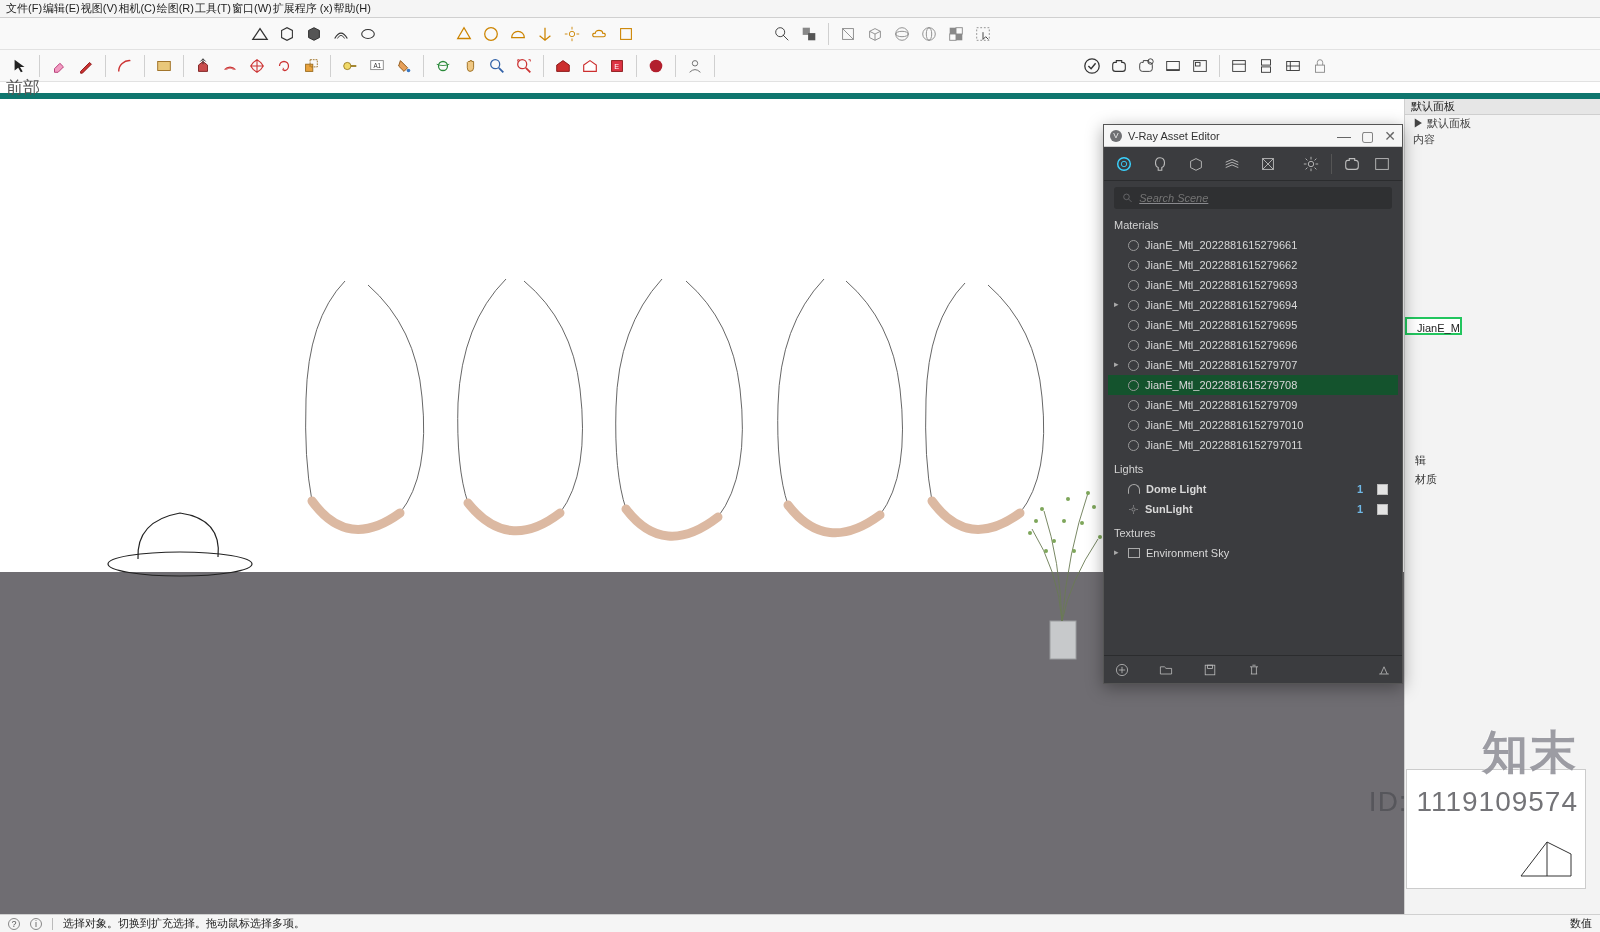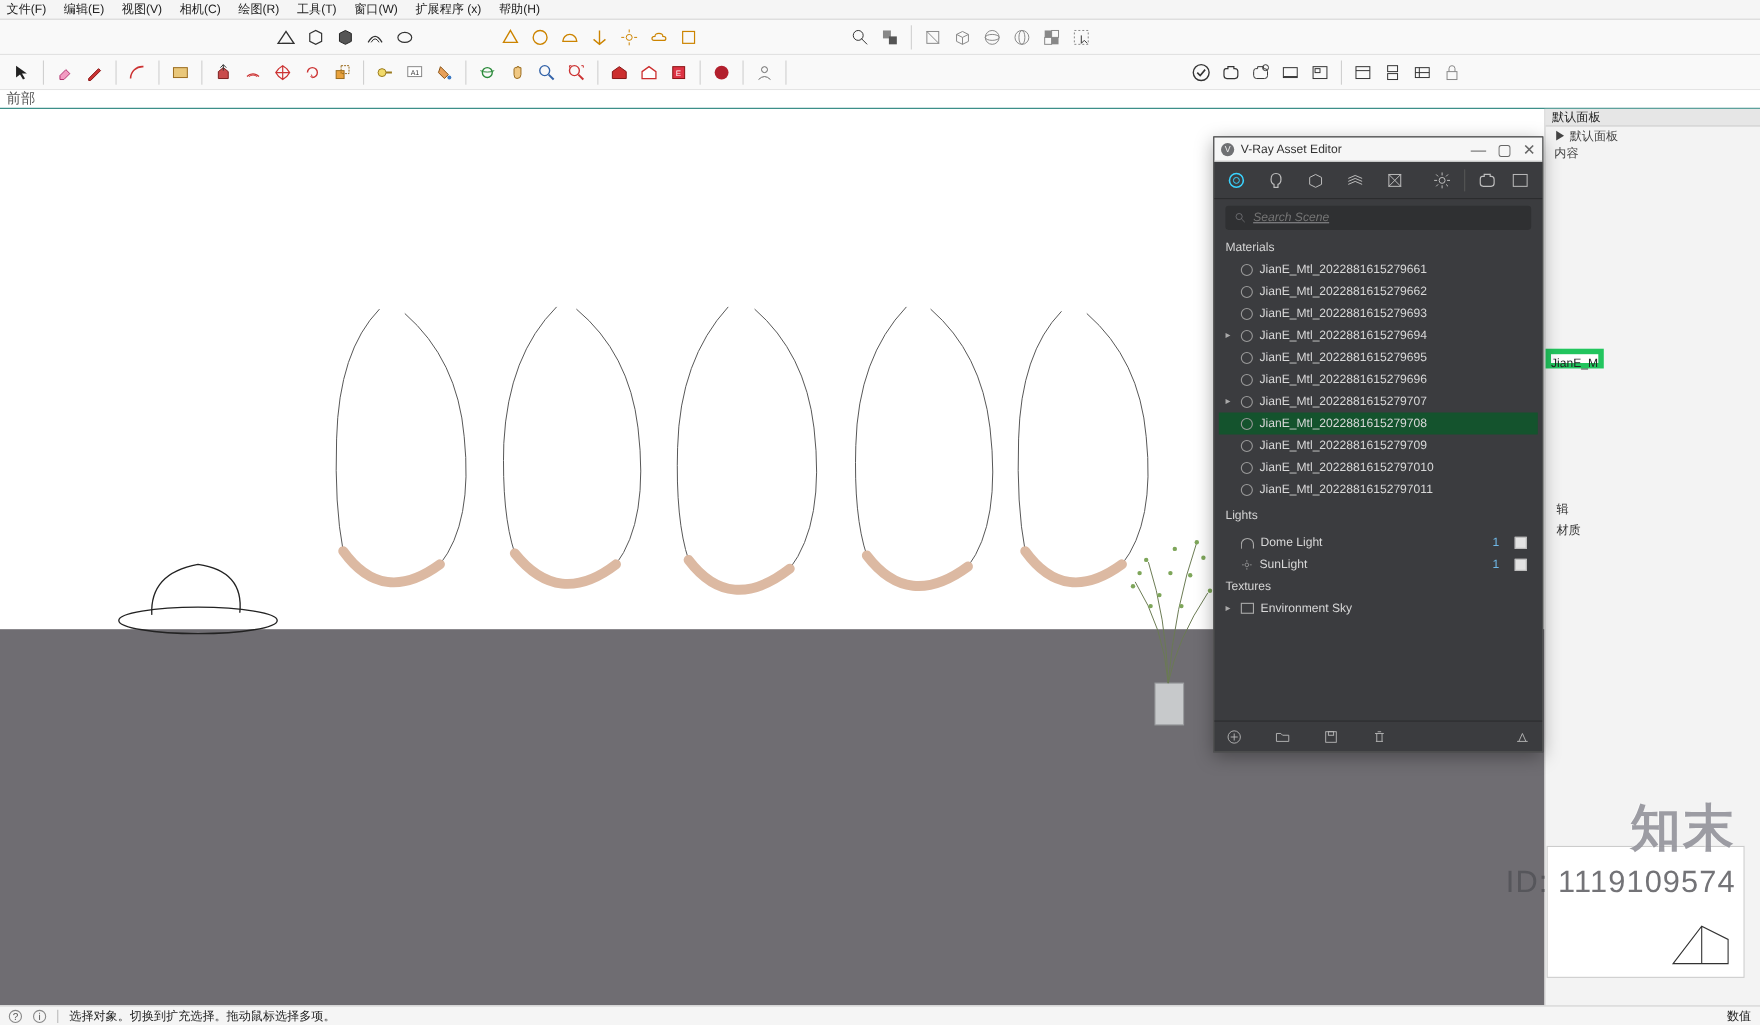--- a/index.html
+++ b/index.html
@@ -1,36 +1,36 @@
 <!DOCTYPE html>
 <html><head>
 <meta charset="utf-8">
 <style>
   * { box-sizing: border-box; margin: 0; padding: 0; }
   html, body { width: 1600px; height: 932px; font-family: "Microsoft YaHei", Arial, sans-serif; font-size: 12px; overflow: hidden; background: #fff; color: #222; }
-  .menubar { height: 18px; display: flex; align-items: center; gap: 16px; padding-left: 6px; background: #f5f5f5; border-bottom: 1px solid #d0d0d0; }
+  .menubar { height: 18px; display: flex; align-items: center; gap: 1px; padding-left: 6px; background: #f5f5f5; border-bottom: 1px solid #d0d0d0; }
   .menubar span { cursor: default; font-size: 11px; color: #222; }
   .toolbar-row { height: 32px; display: flex; align-items: center; gap: 4px; padding: 0 4px; background: #f9f9f9; border-bottom: 1px solid #e2e2e2; }
   .toolbar-group { display: flex; align-items: center; gap: 3px; padding: 0 4px; }
   .tb-btn { width: 24px; height: 24px; display: flex; align-items: center; justify-content: center; border: 1px solid transparent; border-radius: 2px; cursor: pointer; }
   .tb-sep { width: 1px; height: 22px; background: #d0d0d0; margin: 0 4px; }
   .icon-svg { width: 18px; height: 18px; display: block; }
-  .subheader { height: 17px; padding-left: 6px; color: #555; display: flex; align-items: center; background: #fff; border-bottom: 1px solid #0f766e; font-size: 13px; }
+  .subheader { height: 17px; padding-left: 6px; color: #555; display: flex; align-items: center; background: #fff; border-bottom: 6px solid #0f766e; font-size: 17px; }
   .viewport { position: relative; width: 100%; height: calc(932px - 18px - 32px - 32px - 17px - 18px); background: #fff; }
   .ground { position: absolute; left: 0; right: 0; bottom: 0; top: 58%; background: #6f6d72; }
   .plant { position: absolute; left: 1010px; top: 352px; width: 100px; height: 210px; }
   .watermark-text { position: absolute; right: 22px; bottom: 130px; font-size: 46px; font-weight: 700; color: rgba(140,140,148,0.85); letter-spacing: 2px; font-family: Liberation Mono, monospace; filter: drop-shadow(-1px 0 0 rgba(255,255,255,0.6)); }
   .watermark-id { position: absolute; right: 22px; bottom: 96px; font-size: 28px; color: rgba(80,80,85,0.8); letter-spacing: 1px; text-align: center; }
   .statusbar { position: absolute; left: 0; right: 0; bottom: 0; height: 18px; background: #f5f5f5; border-top: 1px solid #d0d0d0; display: flex; align-items: center; gap: 10px; padding: 0 8px; font-size: 11px; }
   .sb-icon { width: 12px; height: 12px; border: 1px solid #888; border-radius: 50%; display: flex; align-items: center; justify-content: center; font-size: 9px; color: #555; }
   .sb-right { margin-left: auto; }
   .right-panel { position: absolute; top: 0; right: 0; width: 196px; height: 820px; background: #f3f3f3; border-left: 1px solid #d0d0d0; }
   .rp-head { height: 16px; background: #e6e6e6; border-bottom: 1px solid #cfcfcf; padding-left: 6px; font-size: 11px; display: flex; align-items: center; }
   .rp-sub { height: 16px; padding-left: 8px; font-size: 11px; display: flex; align-items: center; color: #444; }
-  .rp-field { margin-top: 170px; font-size: 11px; background: #fff; display: inline-block; border: 5px solid #22c55e; height: 18px; line-height: 18px; }
+  .rp-field { margin-top: 170px; padding-left: 10px; font-size: 11px; background: #fff; display: inline-block; border: 2px solid #22c55e; height: 18px; line-height: 18px; }
   .rp-field2 { margin-top: 60px; padding-left: 10px; font-size: 11px; color: #333; }
   
   .vray { position: absolute; left: 1103px; top: 25px; width: 300px; height: 560px; background: #3b3c3f; color: #d8d8d8; font-size: 11px; border: 1px solid #555; box-shadow: 0 4px 16px rgba(0,0,0,0.35); }
   .vray-title { height: 22px; background: #f6f6f6; color: #333; display: flex; align-items: center; gap: 6px; padding: 0 6px; border-bottom: 1px solid #ccc; }
   .vray-ball { width: 12px; height: 12px; border-radius: 50%; background: #6f7073; display: inline-flex; align-items: center; justify-content: center; color: #eee; font-size: 8px; }
   .vray-title-right { margin-left: auto; display: flex; gap: 10px; font-size: 14px; color: #666; }
   .vray-title-right span { cursor: pointer; }
   .vray-tabs { height: 34px; display: flex; align-items: center; gap: 16px; padding: 0 10px; border-bottom: 1px solid #2b2c2e; }
   .vray-tab { width: 20px; height: 20px; display: flex; align-items: center; justify-content: center; }
   .vray-tab.active { color: #3ad3ff; }
@@ -39,21 +39,21 @@
   .vray-search input { background: transparent; border: none; outline: none; color: #bbb; font-size: 11px; font-style: italic; width: 100%; }
   .vray-sec { padding: 4px 10px; color: #d4d4d4; font-size: 11px; font-weight: 400; }
   .vray-list { padding: 0 4px 4px 4px; }
   .vray-item { display: flex; align-items: center; gap: 6px; height: 20px; padding: 0 8px 0 20px; position: relative; cursor: default; }
   .vray-item.selected { background: #14532d; }
   .vray-item .exp { position: absolute; left: 6px; top: 4px; font-size: 9px; color: #aaa; }
   .vray-icon-circ { width: 11px; height: 11px; border: 1px solid #9a9a9a; border-radius: 50%; flex: none; }
   .vray-icon-dome { width: 12px; height: 10px; border: 1px solid #aaa; border-radius: 12px 12px 2px 2px; border-bottom: none; flex: none; }
   .vray-icon-sun { width: 11px; height: 11px; flex: none; }
   .vray-icon-rect { width: 12px; height: 10px; border: 1px solid #aaa; flex: none; }
-  .vr-light { display: flex; align-items: flex-end; gap: 6px; height: 20px; padding: 0 10px 0 20px; }
+  .vr-light { display: flex; align-items: center; gap: 6px; height: 20px; padding: 0 10px 0 20px; font-weight: bold; }
   .vr-light .count { margin-left: auto; color: #6fb8e6; }
   .vr-light .chk { width: 11px; height: 11px; background: #e3e3e3; margin-left: 8px; border: 1px solid #bbb; }
   .vray-bottom { position: absolute; left: 0; right: 0; bottom: 0; height: 28px; border-top: 1px solid #2b2c2e; display: flex; align-items: center; padding: 0 10px; gap: 28px; }
   .vray-bottom-icon { width: 16px; height: 16px; display: flex; align-items: center; justify-content: center; color: #bdbdbd; }
   .thumb-box { position: absolute; right: 14px; bottom: 30px; width: 180px; height: 120px; background: #fff; border: 1px solid #ccc; }
   .corner-svg { position: absolute; right: 10px; bottom: 6px; }
 </style>
 </head>
 <body>
 

